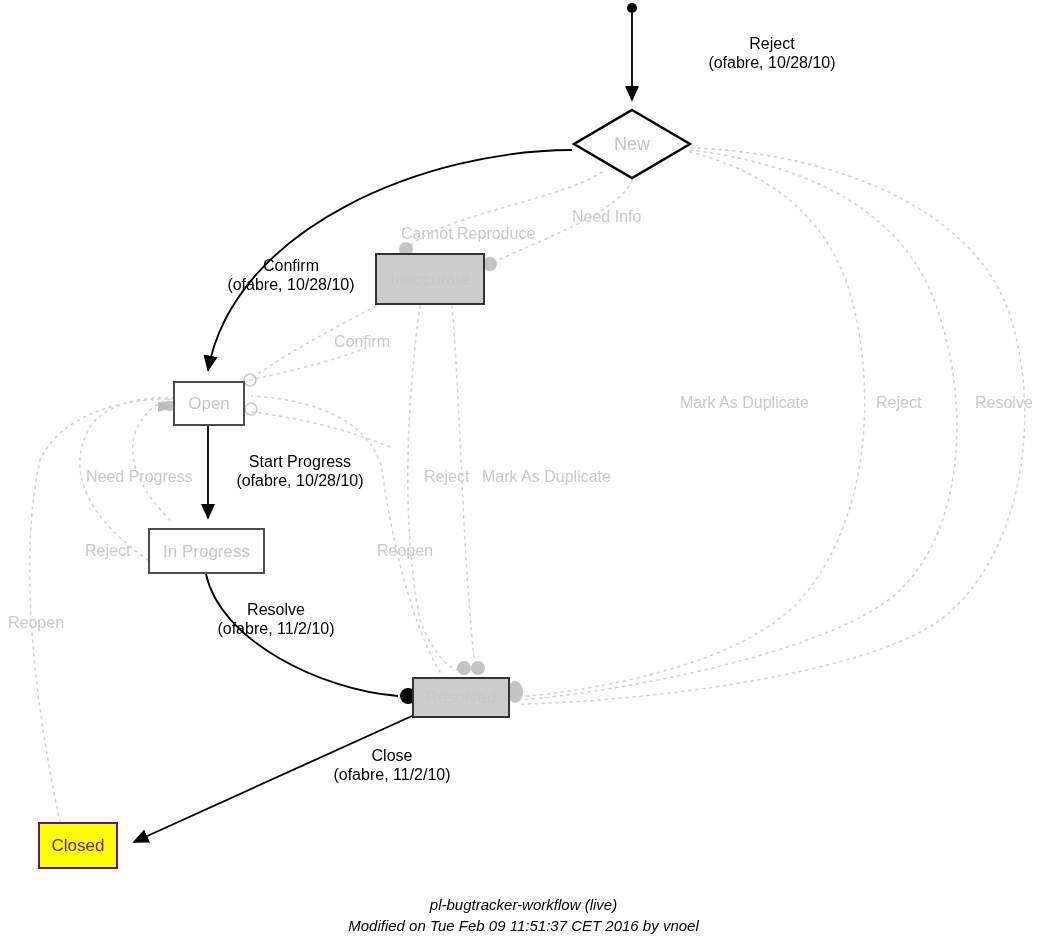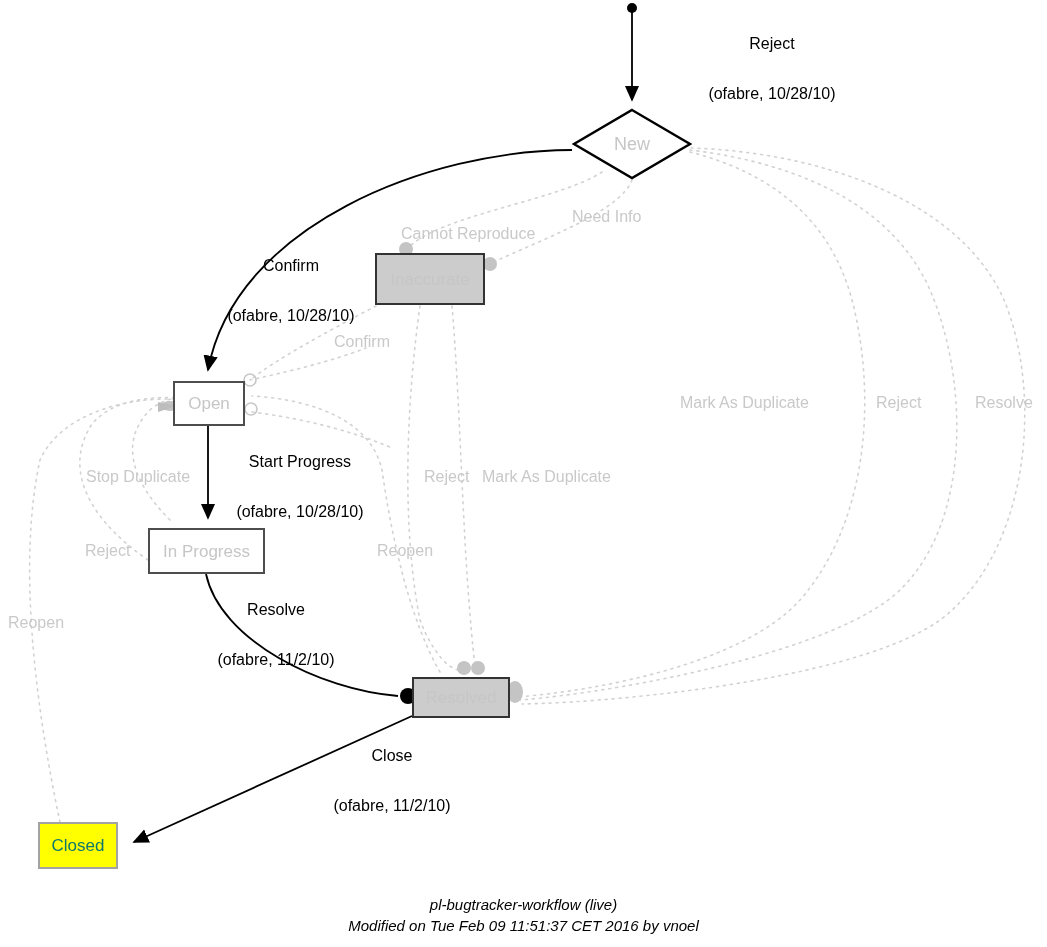--- a/index.html
+++ b/index.html
@@ -39,23 +39,23 @@
   }
   .node-box {
     border: 2px solid #4d4d4d;
     background: #ffffff;
   }
   .node-box.dim {
     border-color: #333333;
     background: #cccccc;
   }
   .node-box.active {
-    border: 2px solid #a3a3a3;
+    border: 2px solid #4c1d95;
     background: #ffff00;
-    color: #0f766e;
+    color: #701a75;
   }
   .label-dim { color: #c6c6c6; text-align: right; }
 
   .diamond-wrap {
     position: absolute;
   }
   .diamond-wrap .dlabel {
     position: absolute;
     left: 0;
     top: 0;
@@ -75,21 +75,21 @@
     line-height: 19px;
     white-space: nowrap;
     text-align: center;
   }
   .elabel.live {
     color: #000000;
   }
   .elabel.ghost {
     color: #c9c9c9;
   }
-  .elabel .l2 { display: block; margin-top: 31px; }
+  .elabel .l2 { display: block; }
   
   .footer {
     position: absolute;
     left: 0;
     width: 1047px;
     text-align: center;
     font-style: italic;
     font-size: 15px;
     line-height: 21px;
     color: #000000;
@@ -227,21 +227,21 @@
   <div class="elabel ghost" style="left:572px; top:207px;">Need Info</div>
 
   <div class="elabel ghost" style="left:334px; top:332px;">Confirm</div>
 
   <div class="elabel ghost" style="left:680px; top:393px;">Mark As Duplicate</div>
 
   <div class="elabel ghost" style="left:876px; top:393px;">Reject</div>
 
   <div class="elabel ghost" style="left:975px; top:393px;">Resolve</div>
 
-  <div class="elabel ghost" style="left:86px; top:467px;">Stop Duplicate</div>
+  <div class="elabel ghost" style="left:86px; top:467px;">Need Progress</div>
 
   <div class="elabel ghost" style="left:424px; top:467px;">Reject</div>
 
   <div class="elabel ghost" style="left:482px; top:467px;">Mark As Duplicate</div>
 
   <div class="elabel ghost" style="left:85px; top:541px;">Reject</div>
 
   <div class="elabel ghost" style="left:377px; top:541px;">Reopen</div>
 
   <div class="elabel ghost" style="left:8px; top:613px;">Reopen</div>

